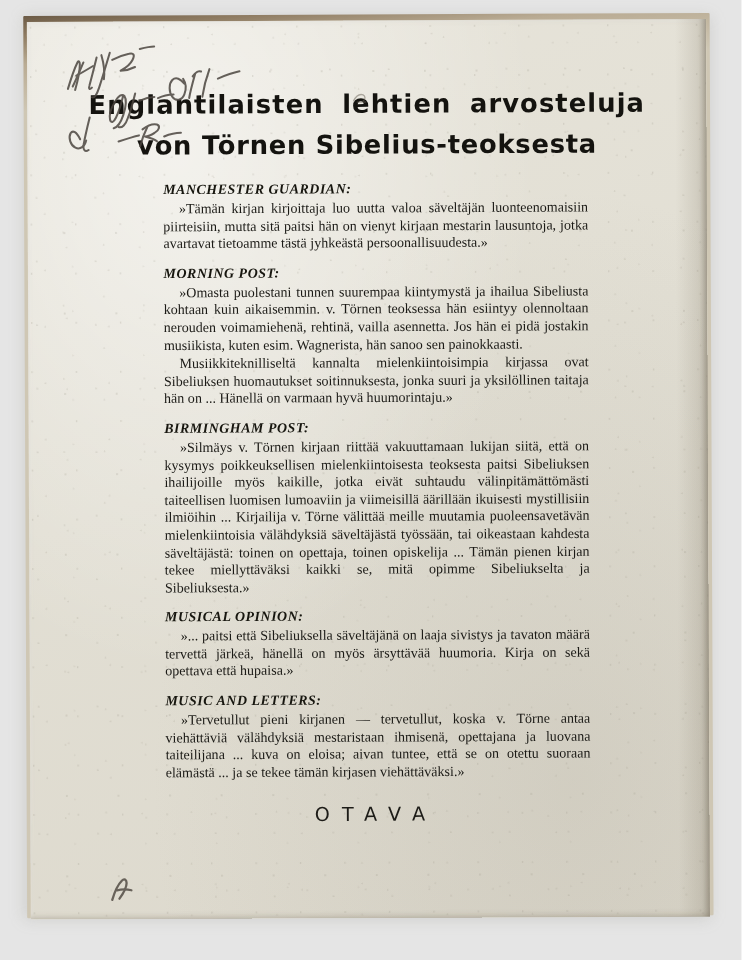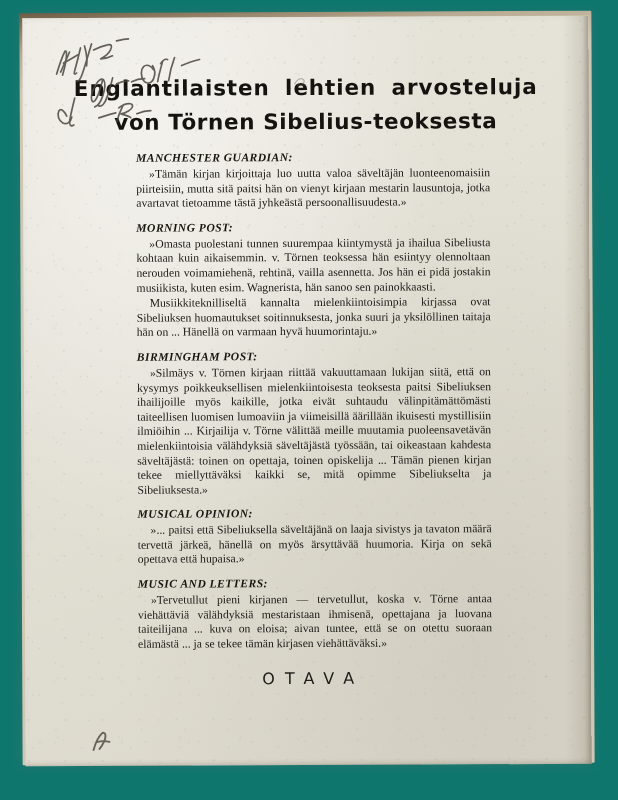--- a/index.html
+++ b/index.html
@@ -11,21 +11,21 @@
     width: 618px;
     height: 800px;
     overflow: hidden;
     font-family: "Liberation Serif", serif;
   }
 
   #scene {
     position: relative;
     width: 618px;
     height: 800px;
-    background: #0f766e;
+    background: #e5e5e5;
   }
 
   
   #book-shadow {
     position: absolute;
     left: 20px;
     top: 14px;
     width: 572px;
     height: 752px;
     background: rgba(120,118,110,0.20);

